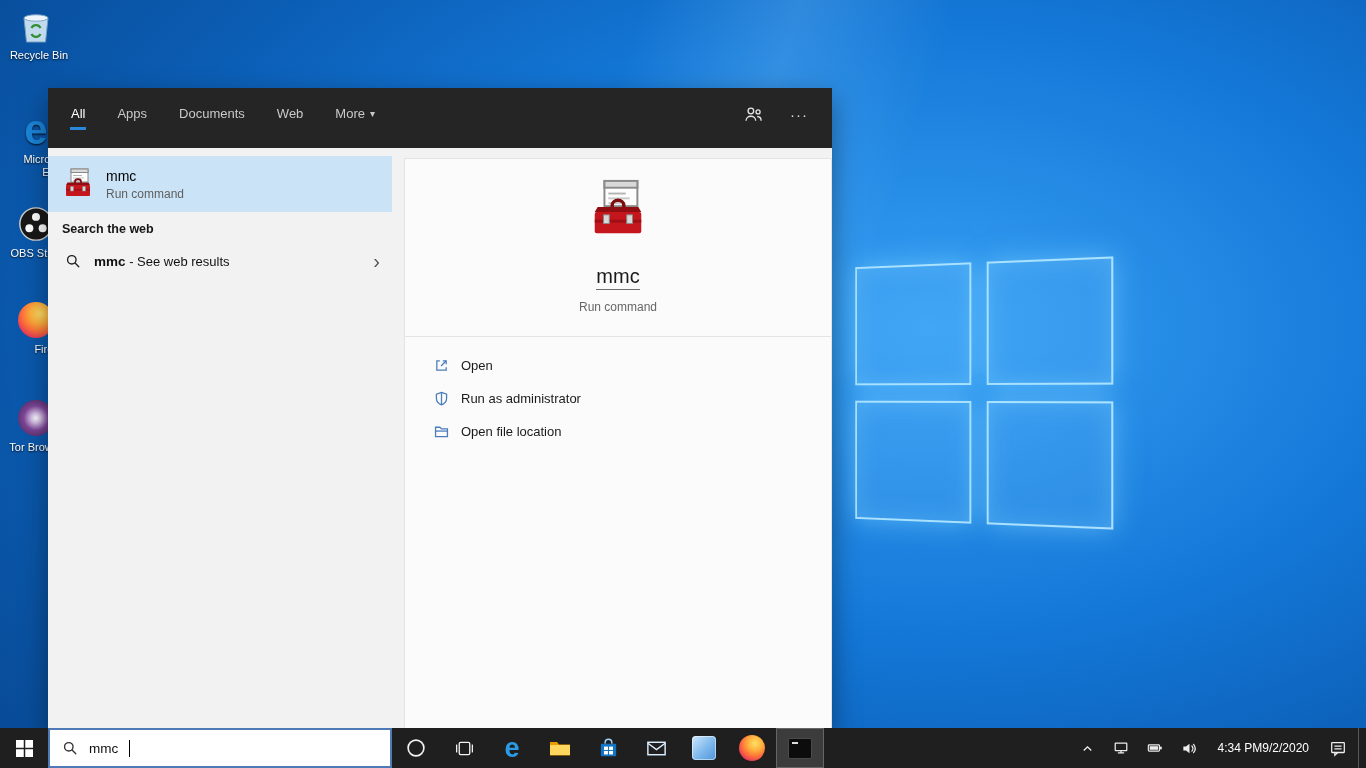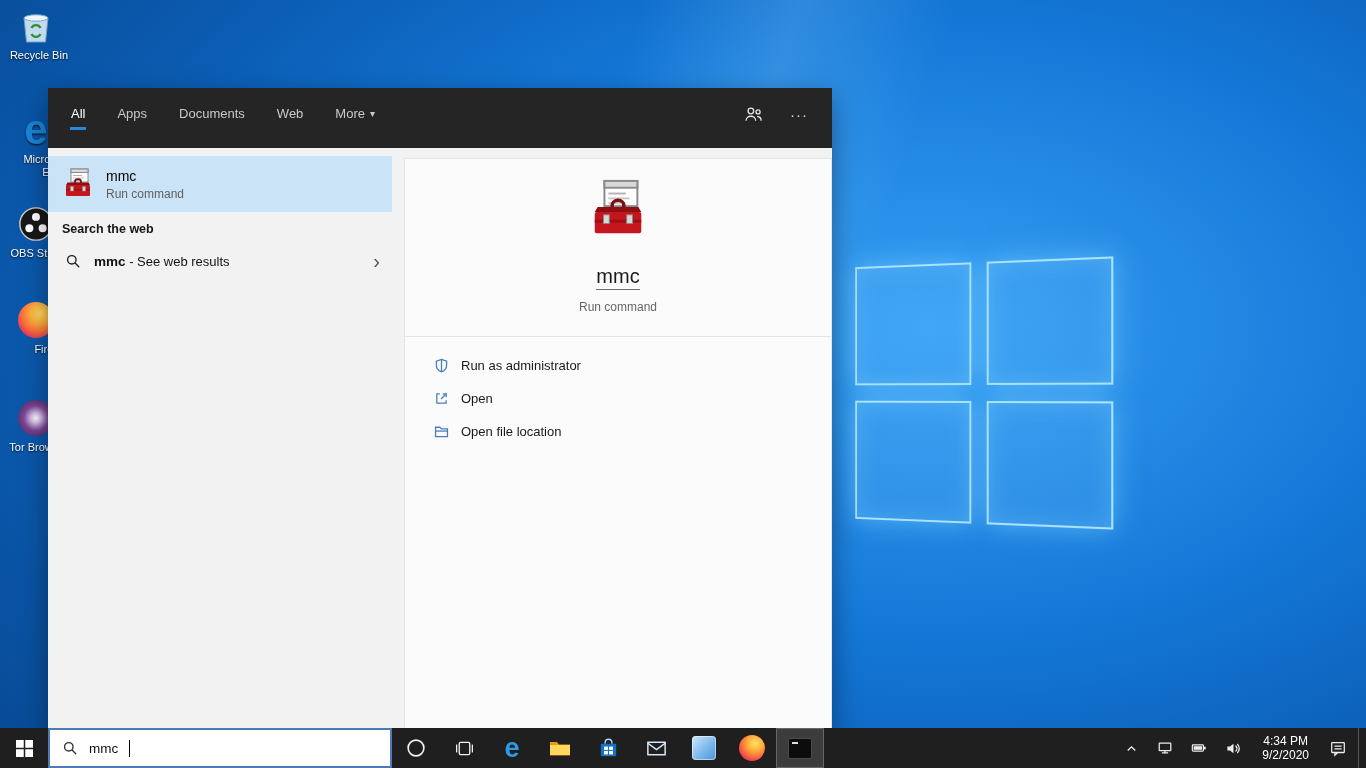--- a/index.html
+++ b/index.html
@@ -71,21 +71,21 @@
   .caret{width:1px;height:17px;background:#000;}
   .folder-ico,.store-ico{display:block;}
   .cmd-ico{width:24px;height:21px;background:#0c0c0c;border:1px solid #4a4a4a;border-radius:2px;
     box-sizing:border-box;position:relative;}
   .cmd-ico::after{content:"";position:absolute;left:3px;top:3px;width:6px;height:2px;background:#dcdcdc;}
   .pinned-tile{width:24px;height:24px;border-radius:4px;
     background:linear-gradient(135deg,#cfe9ff 0%,#7db8ec 55%,#4f93d8 100%);
     box-shadow:inset 0 0 0 1px rgba(255,255,255,.5);}
   .tray{margin-left:auto;display:flex;align-items:center;gap:4px;padding-right:2px;}
   .tray-btn{padding:0 7px;height:100%;display:flex;align-items:center;cursor:default;}
-  .clock{display:flex;flex-direction:column;align-items:center;justify-content:center;
+  .clock{display:flex;flex-direction:row;align-items:center;justify-content:center;
     color:#fff;font-size:12px;line-height:14px;padding:0 9px;cursor:default;}
   .show-desktop{width:5px;height:100%;border-left:1px solid rgba(255,255,255,.25);cursor:default;}
   svg{display:block;}
 </style>
 </head>
 <body>
 
 <div class="screen">
 
   <div class="wallpaper">
@@ -233,35 +233,35 @@
           </svg>
         </div>
         <div class="hero-title">mmc</div>
         <div class="hero-sub">Run command</div>
         <div class="hero-divider"></div>
 
         <div class="actions">
           <div class="action-row">
             <span>
               <svg viewBox="0 0 20 20" width="17" height="17" fill="none" stroke="#4a7dbb" stroke-width="1.5">
-                <path d="M10 2.8 L16 5 V9.8 C16 13.8 13.2 16.3 10 17.4 C6.8 16.3 4 13.8 4 9.8 V5 Z"></path>
-                <path d="M10 2.8 V17.4"></path>
-              </svg>
-            </span>
-            <span>Run as administrator</span>
-          </div>
-          <div class="action-row">
-            <span>
-              <svg viewBox="0 0 20 20" width="17" height="17" fill="none" stroke="#4a7dbb" stroke-width="1.5">
                 <path d="M8 4.5 H4.5 V15.5 H15.5 V12"></path>
                 <path d="M11.5 4.5 H15.5 V8.5"></path>
                 <path d="M15.5 4.5 L9.5 10.5"></path>
               </svg>
             </span>
             <span>Open</span>
+          </div>
+          <div class="action-row">
+            <span>
+              <svg viewBox="0 0 20 20" width="17" height="17" fill="none" stroke="#4a7dbb" stroke-width="1.5">
+                <path d="M10 2.8 L16 5 V9.8 C16 13.8 13.2 16.3 10 17.4 C6.8 16.3 4 13.8 4 9.8 V5 Z"></path>
+                <path d="M10 2.8 V17.4"></path>
+              </svg>
+            </span>
+            <span>Run as administrator</span>
           </div>
           <div class="action-row">
             <span>
               <svg viewBox="0 0 20 20" width="17" height="17" fill="none" stroke="#4a7dbb" stroke-width="1.5">
                 <path d="M3 5 H8 L10 7 H17 V16 H3 Z"></path>
                 <path d="M3 9.5 H17"></path>
               </svg>
             </span>
             <span>Open file location</span>
           </div>

